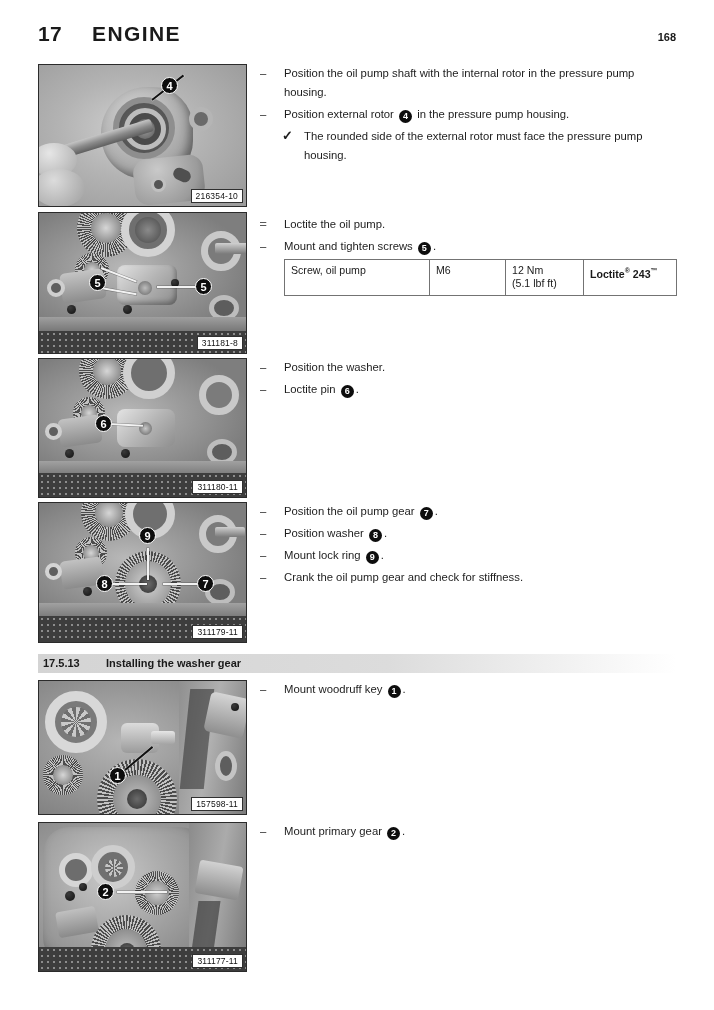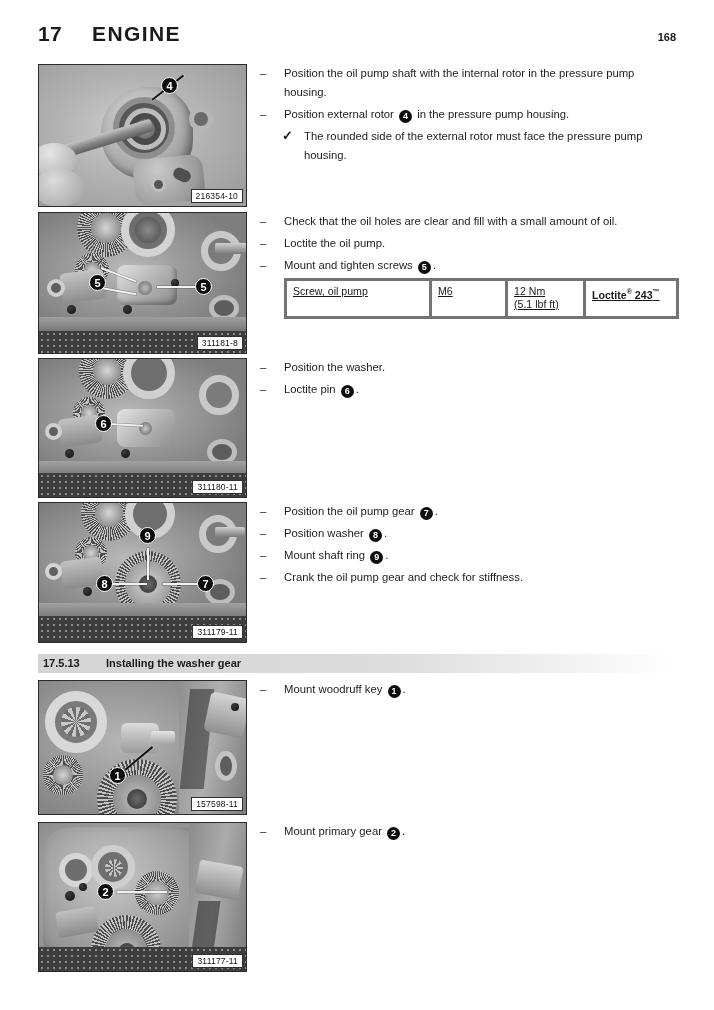--- a/index.html
+++ b/index.html
@@ -133,27 +133,26 @@
 
   
   table.spec {
     margin-top: 3px;
     margin-left: 24px;
     border-collapse: collapse;
     width: 392px;
     table-layout: fixed;
   }
   table.spec td {
-    border: 3px solid #737373;
+    border: 1px solid #737373;
     font-size: 10.6px;
     line-height: 13px;
     padding: 4px 6px 5px 6px;
     vertical-align: top;
     color: #1a1a1a;
-    text-decoration: underline;
   }
   table.spec td.c1 { width: 145px; }
   table.spec td.c2 { width: 76px; }
   table.spec td.c3 { width: 78px; }
   table.spec td.c4 { width: 93px; font-weight: bold; }
   .sup { font-size: 7px; vertical-align: super; }
 
   
   .section-bar {
     position: absolute;
@@ -294,21 +293,20 @@
         <div class="leader" style="left:118px;top:73px;width:42px;"></div>
         <div class="callout" style="left:50px;top:61px;">5</div>
         <div class="callout" style="left:156px;top:65px;">5</div>
       </div>
       <div class="fig-caption">311181-8</div>
     </div>
   </div>
   <div class="instructions">
     <div class="instr">
       <span class="dash">–</span>
-      <span>Check that the oil holes are clear and fill with a small amount of oil.</span>
     </div>
     <div class="instr">
       <span class="dash">–</span>
       <span>Loctite the oil pump.</span>
     </div>
     <div class="instr" style="margin-bottom:0;">
       <span class="dash">–</span>
       <span>Mount and tighten screws </span><span class="bullet-num">5</span><span>.</span>
     </div>
     <table class="spec">
@@ -403,21 +401,21 @@
     <div class="instr">
       <span class="dash">–</span>
       <span>Position the oil pump gear </span><span class="bullet-num">7</span><span>.</span>
     </div>
     <div class="instr">
       <span class="dash">–</span>
       <span>Position washer </span><span class="bullet-num">8</span><span>.</span>
     </div>
     <div class="instr">
       <span class="dash">–</span>
-      <span>Mount shaft ring </span><span class="bullet-num">9</span><span>.</span>
+      <span>Mount lock ring </span><span class="bullet-num">9</span><span>.</span>
     </div>
     <div class="instr">
       <span class="dash">–</span>
       <span>Crank the oil pump gear and check for stiffness.</span>
     </div>
   </div>
 </div>
 
 <div class="section-bar" style="top:654px;">
   <span class="num">17.5.13</span>

